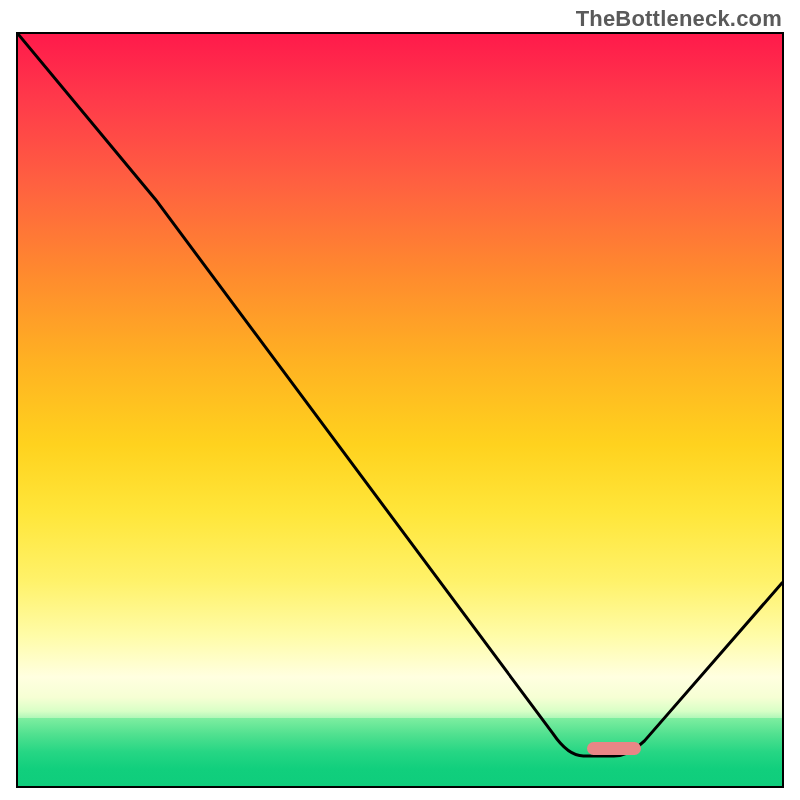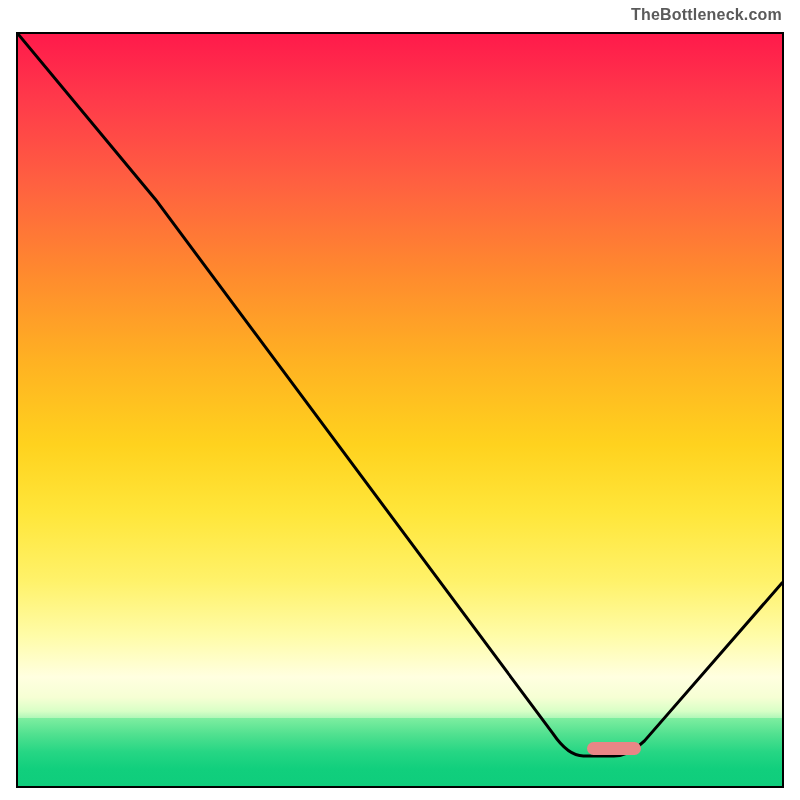--- a/index.html
+++ b/index.html
@@ -69,21 +69,21 @@
     width: 56px;
     height: 13px;
     border-radius: 7px;
     background: #e98686;
   }
   .attribution {
     position: absolute;
     top: 6px;
     right: 18px;
     font-family: Arial, Helvetica, sans-serif;
-    font-size: 16px;
+    font-size: 22px;
     font-weight: 600;
     color: #5a5a5a;
     letter-spacing: 0.2px;
   }
 </style>
 </head>
 <body>
 
 <div class="attribution">TheBottleneck.com</div>
 

